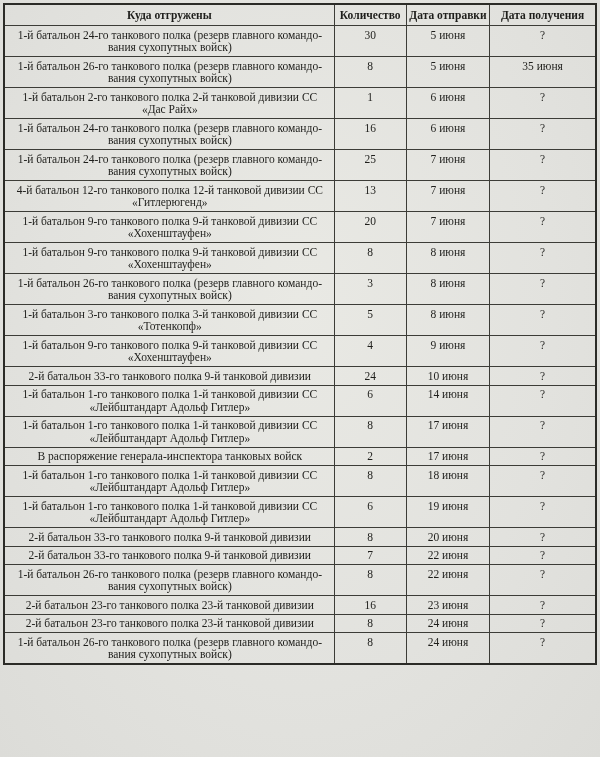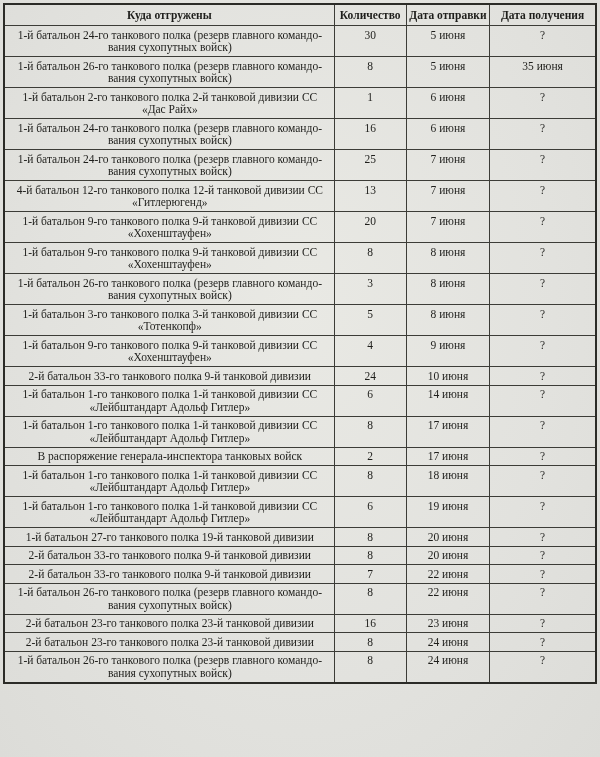--- a/index.html
+++ b/index.html
@@ -206,26 +206,20 @@
   </tr>
 
   <tr>
     <td class="dest">1-й батальон 1-го танкового полка 1-й танковой дивизии СС
 «Лейбштандарт Адольф Гитлер»</td>
     <td class="center">6</td>
     <td class="center">19 июня</td>
     <td class="center">?</td>
   </tr>
 
-  <tr>
-    <td class="dest">1-й батальон 27-го танкового полка 19-й танковой дивизии</td>
-    <td class="center">8</td>
-    <td class="center">20 июня</td>
-    <td class="center">?</td>
-  </tr>
 
   <tr>
     <td class="dest">2-й батальон 33-го танкового полка 9-й танковой дивизии</td>
     <td class="center">8</td>
     <td class="center">20 июня</td>
     <td class="center">?</td>
   </tr>
 
   <tr>
     <td class="dest">2-й батальон 33-го танкового полка 9-й танковой дивизии</td>

